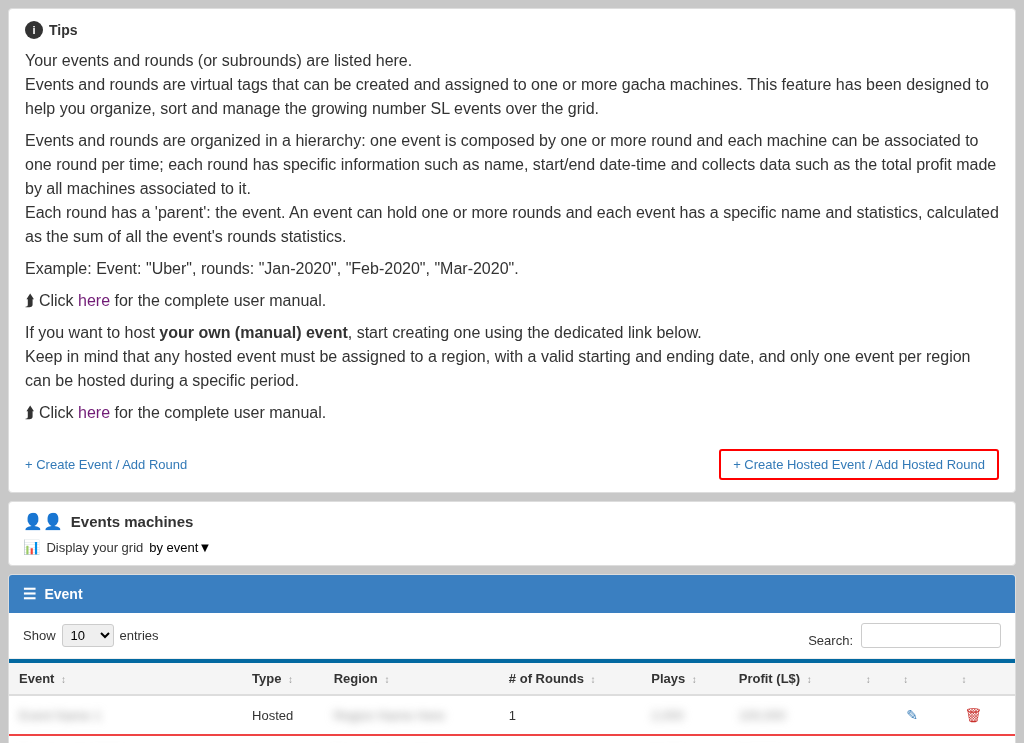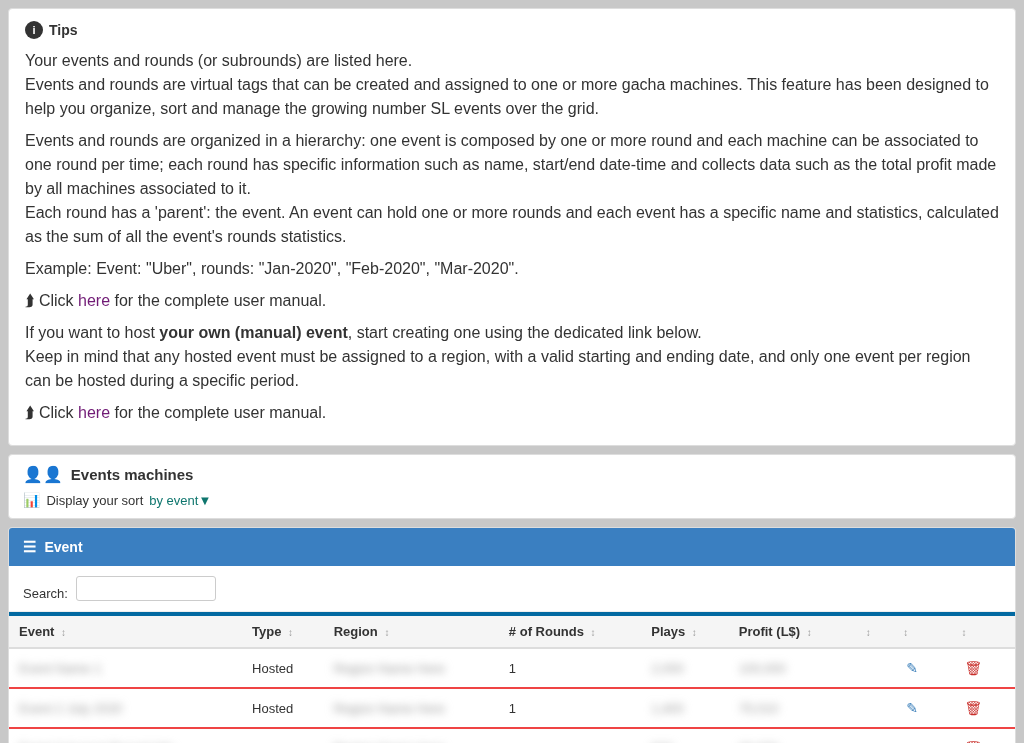--- a/index.html
+++ b/index.html
@@ -120,21 +120,21 @@
       gap: 6px;
       font-size: 13px;
     }
 
     .display-icon {
       font-size: 14px;
       color: #555;
     }
 
     .display-row a {
-      color: #0f766e;
+      color: #000000;
       text-decoration: none;
     }
 
     
     .events-section {
       background: #fff;
       border: 1px solid #ddd;
       border-radius: 4px;
       overflow: hidden;
     }
@@ -271,43 +271,57 @@
       <p>Example: Event: "Uber", rounds: "Jan-2020", "Feb-2020", "Mar-2020".</p>
 
       <p>⮭ Click <a href="#">here</a> for the complete user manual.</p>
 
       <p>If you want to host <span class="bold">your own (manual) event</span>, start creating one using the dedicated link below.<br>
       Keep in mind that any hosted event must be assigned to a region, with a valid starting and ending date, and only one event per region can be hosted during a specific period.</p>
 
       <p>⮭ Click <a href="#">here</a> for the complete user manual.</p>
     </div>
 
+    <div class="tips-actions">
+      <a href="#" class="btn-link">+ Create Event / Add Round</a>
+      <a href="#" class="btn-hosted">+ Create Hosted Event / Add Hosted Round</a>
+    </div>
   </div>
 
   <div class="explorer-section">
     <div class="explorer-header">
       <span class="explorer-icon">👤👤</span>
       <span>Events machines</span>
     </div>
     <div class="display-row">
       <span class="display-icon">📊</span>
-      <span>Display your sort</span>
+      <span>Display your grid</span>
       <a href="#">
         <span>by event</span>▼
       </a>
     </div>
   </div>
 
   <div class="events-section">
     <div class="events-header">
       <span class="filter-icon">☰</span>
       <span>Event</span>
     </div>
 
     <div class="table-controls">
+      <div class="show-entries">
+        <span>Show</span>
+        <select>
+          <option>10</option>
+          <option>25</option>
+          <option>50</option>
+          <option>100</option>
+        </select>
+        <span>entries</span>
+      </div>
       <div class="search-box">
         <label>Search:</label>
         <input type="text" style="">
       </div>
     </div>
 
     <table>
       <thead>
         <tr>
           <th>Event <span class="sort-icon">↕</span></th>

